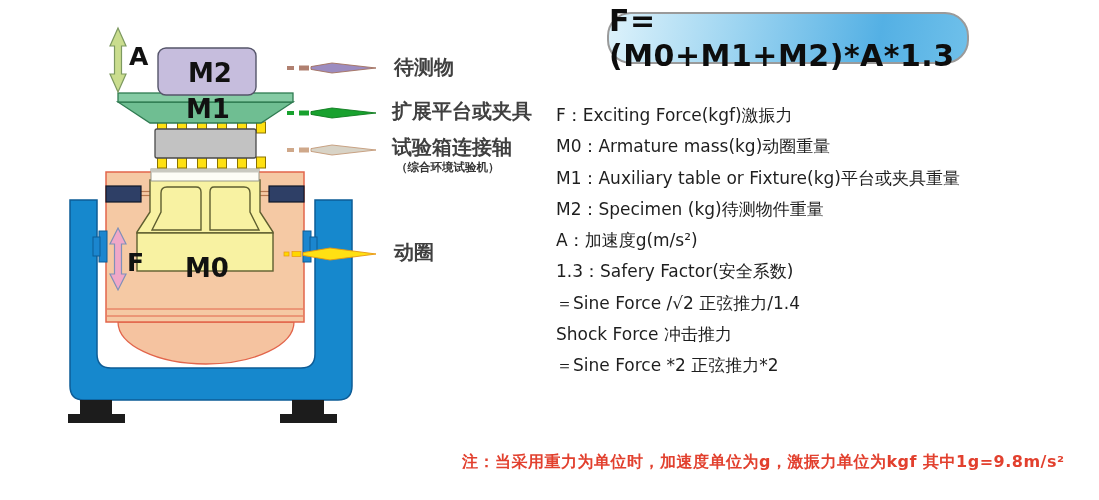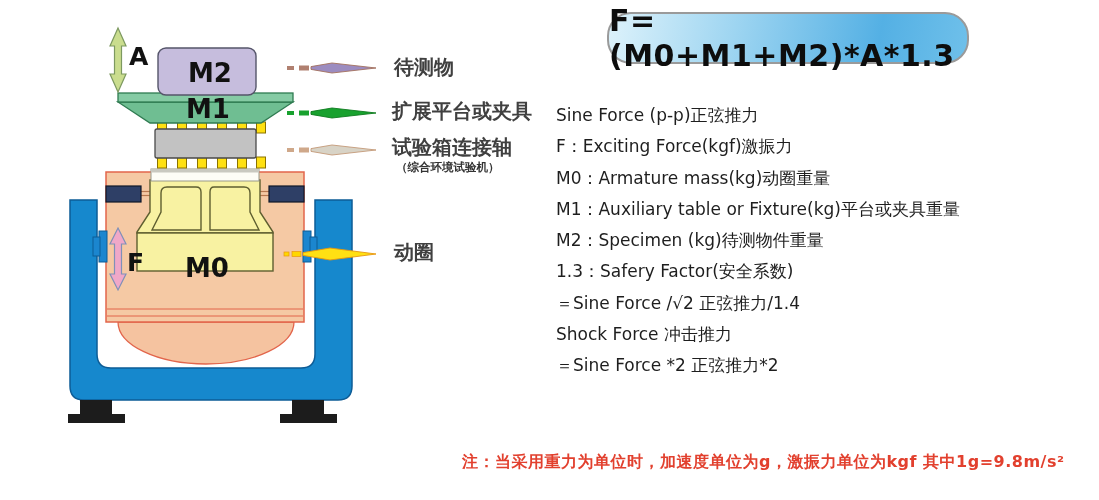--- a/index.html
+++ b/index.html
@@ -153,25 +153,25 @@
   <div class="callout" style="left:392px;top:100px">扩展平台或夹具</div>
   <div class="callout" style="left:392px;top:136px">试验箱连接轴</div>
   <div class="callout-sub" style="left:396px;top:160px">（综合环境试验机）</div>
   <div class="callout" style="left:394px;top:241px">动圈</div>
 
   <div id="formula-box">
     <span class="ftext">F=(M0+M1+M2)*A*1.3</span>
   </div>
 
   <div id="legend-list">
-    <div>Sine Force (p-p)正弦推力</div>
     <div>F：Exciting Force(kgf)激振力</div>
     <div>M0：Armature mass(kg)动圈重量</div>
     <div>M1：Auxiliary table or Fixture(kg)平台或夹具重量</div>
     <div>M2：Specimen (kg)待测物件重量</div>
+    <div>A：加速度g(m/s²)</div>
     <div>1.3：Safery Factor(安全系数)</div>
     <div>＝Sine Force /√2 正弦推力/1.4</div>
     <div>Shock Force 冲击推力</div>
     <div>＝Sine Force *2 正弦推力*2</div>
   </div>
 
   <div id="footnote">注：当采用重力为单位时，加速度单位为g，激振力单位为kgf  其中1g=9.8m/s²</div>
 
 </div>
 

